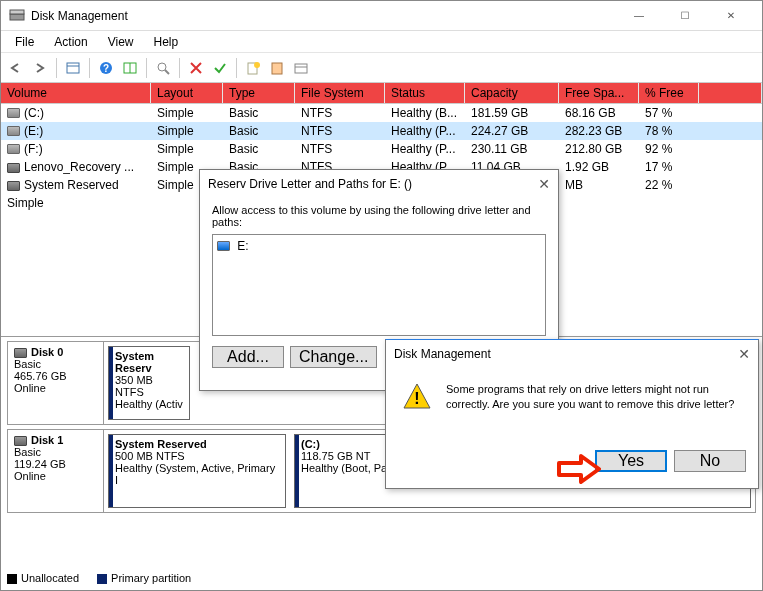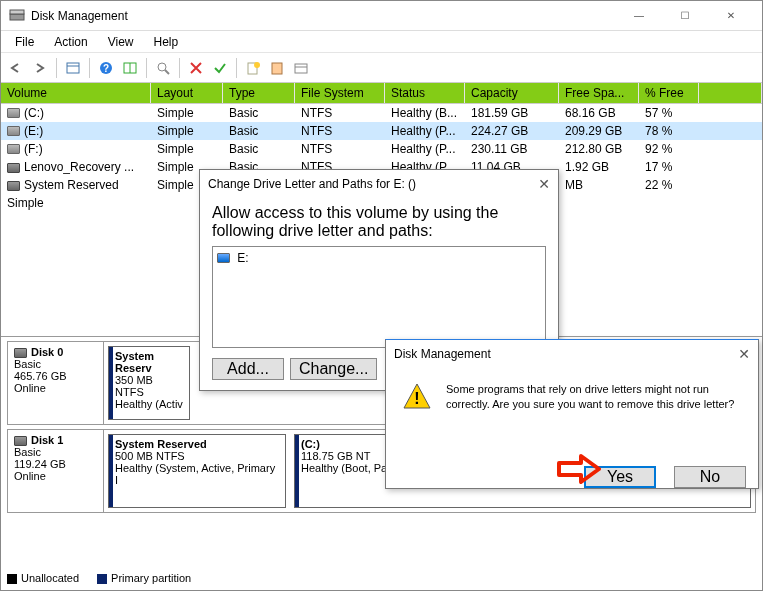--- a/index.html
+++ b/index.html
@@ -10,21 +10,21 @@
   .titlebar .title { flex: 1; font-size: 12px; }
   .titlebar .controls { display: flex; }
   .titlebar .controls div { width: 46px; height: 30px; display: flex; align-items: center; justify-content: center; font-family: "Segoe MDL2 Assets","Segoe UI Symbol",sans-serif; font-size: 10px; color: #555; }
   .menubar { height: 22px; display: flex; align-items: center; padding: 0 4px; border-bottom: 1px solid #e5e5e5; }
   .menubar .item { padding: 2px 10px; cursor: default; }
   .toolbar { height: 30px; display: flex; align-items: center; padding: 0 4px; border-bottom: 1px solid #ccc; gap: 2px; }
   .toolbar .btn { width: 22px; height: 22px; display: flex; align-items: center; justify-content: center; border: 1px solid transparent; }
   .toolbar .sep { width: 1px; height: 20px; background: #ccc; margin: 0 3px; }
   .volume-list { border-bottom: 1px solid #999; }
   .vol-head { display: flex; background: #fff; border-bottom: 1px solid #ccc; }
-  .vol-head div { padding: 3px 6px; border-right: 1px solid #e5e5e5; background: #84cc16; font-weight: normal; }
+  .vol-head div { padding: 3px 6px; border-right: 1px solid #e5e5e5; background: #ef4444; font-weight: normal; }
   .vol-row { display: flex; height: 18px; align-items: center; }
   .vol-row div { padding: 1px 6px; white-space: nowrap; overflow: hidden; }
   .vol-row.sel { background: #cde8ff; }
   .c-vol { width: 150px; }
   .c-lay { width: 72px; }
   .c-typ { width: 72px; }
   .c-fs { width: 90px; }
   .c-st { width: 80px; }
   .c-cap { width: 94px; }
   .c-fr { width: 80px; }
@@ -170,21 +170,21 @@
             <div class="c-fr">68.16 GB</div>
             <div class="c-pc">57 %</div>
           </div>
           <div class="vol-row sel">
             <div class="c-vol"><span class="drive-icon"></span>(E:)</div>
             <div class="c-lay">Simple</div>
             <div class="c-typ">Basic</div>
             <div class="c-fs">NTFS</div>
             <div class="c-st">Healthy (P...</div>
             <div class="c-cap">224.27 GB</div>
-            <div class="c-fr">209.29 GB</div>
+            <div class="c-fr">282.23 GB</div>
             <div class="c-pc">78 %</div>
           </div>
           <div class="vol-row">
             <div class="c-vol"><span class="drive-icon"></span>(F:)</div>
             <div class="c-lay">Simple</div>
             <div class="c-typ">Basic</div>
             <div class="c-fs">NTFS</div>
             <div class="c-st">Healthy (P...</div>
             <div class="c-cap">230.11 GB</div>
             <div class="c-fr">212.80 GB</div>
@@ -236,25 +236,25 @@
       </div>
     </div>
 
   <div class="legend">
     <span><span class="sw" style="background:#000"></span><span>Unallocated</span></span>
     <span><span class="sw" style="background:#0a246a"></span><span>Primary partition</span></span>
   </div>
 
   <div class="dialog" style="left:198px; top:168px; width:360px; height:222px;">
     <div class="dtitle">
-      <span>Change Drive Letter and Paths for E: ()</span>
+      <span>Reserv Drive Letter and Paths for E: ()</span>
       <span class="x">✕</span>
     </div>
     <div style="padding:6px 12px 0 12px;">
-      <div style="font-size:16px; margin-bottom:6px;">Allow access to this volume by using the following drive letter and paths:</div>
+      <div style="font-size:11px; margin-bottom:6px;">Allow access to this volume by using the following drive letter and paths:</div>
       <div style="border:1px solid #888; height:102px; background:#fff; padding:4px;">
         <span class="drive-icon" style="background:linear-gradient(#6af,#06c);"></span>
         <span>E:</span>
       </div>
       <div style="display:flex; gap:6px; margin-top:10px;">
         <button class="btn-std">Add...</button>
         <button class="btn-std">Change...</button>
       </div>
     </div>
   </div>
@@ -266,21 +266,21 @@
     </div>
     <div style="display:flex; padding:14px 16px 8px 16px; gap:14px;">
       <span>
         <svg width="30" height="28">
             <polygon points="15,2 28,26 2,26" fill="#ffcf00" stroke="#555"></polygon>
             <text x="15" y="22" text-anchor="middle" font-size="16" font-weight="bold">!</text>
           </svg>
       </span>
       <div style="font-size:11px; line-height:1.35;">Some programs that rely on drive letters might not run correctly. Are you sure you want to remove this drive letter?</div>
     </div>
-    <div style="position:absolute; right:12px; bottom:0; display:flex; gap:18px;">
+    <div style="position:absolute; right:12px; bottom:16px; display:flex; gap:7px;">
       <button class="btn-std btn-focus" style="background:#e1e1e1;">Yes</button>
       <button class="btn-std">No</button>
     </div>
   </div>
 
   <svg class="arrow" width="44" height="30">
     <path d="M2 9 L24 9 L24 2 L42 15 L24 28 L24 21 L2 21 Z" fill="none" stroke="#e20" stroke-width="4" stroke-linejoin="round"></path>
   </svg>
 </div>
 

